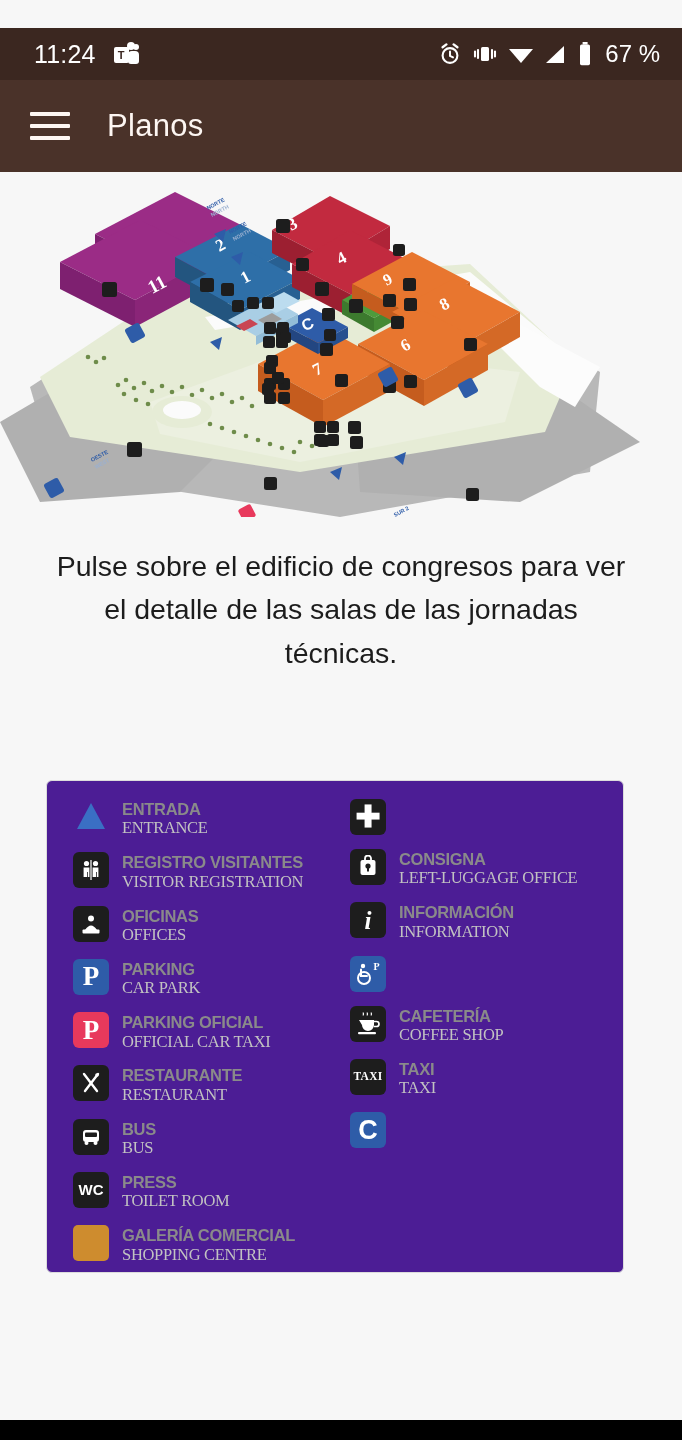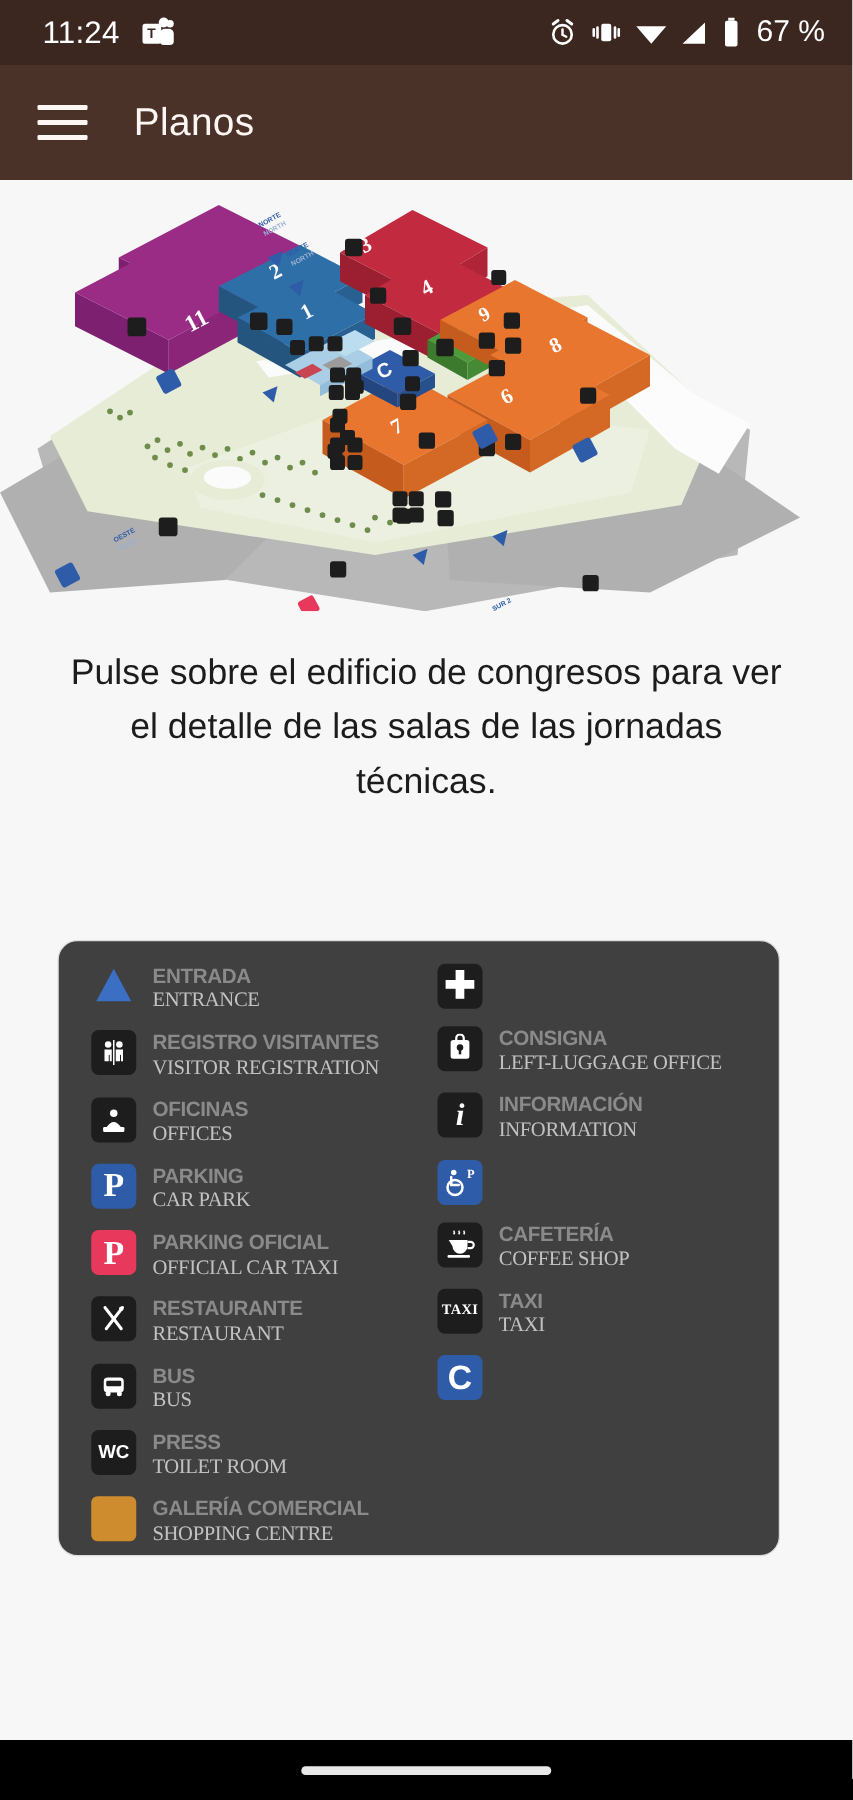--- a/index.html
+++ b/index.html
@@ -10,20 +10,21 @@
     overflow: hidden;
   }
   .phone { position: relative; width: 682px; height: 1440px; background: #f7f7f7; }
 
   
   .statusbar {
     height: 52px; background: #3B2720;
     display: flex; align-items: center;
     padding: 0 22px 0 34px;
     color: #fff;
+    margin-top: 28px;
   }
   .sb-time { font-size: 25px; font-weight: 500; letter-spacing: .2px; }
   .sb-left-icons { display: flex; align-items: center; gap: 10px; margin-left: 18px; }
   .sb-spacer { flex: 1; }
   .sb-right { display: flex; align-items: center; gap: 11px; }
   .sb-batt-text { font-size: 24px; font-weight: 500; margin-left: 2px; }
   .teams-ico { width: 26px; height: 24px; position: relative; }
   .teams-sq {
     position: absolute; left: 0; top: 5px; width: 15px; height: 16px;
     background: #fff; border-radius: 2px;
@@ -57,22 +58,22 @@
     font-size: 28.5px;
     line-height: 1.52;
     color: #1c1c1c;
     font-weight: 400;
   }
 
   
   .legend-card {
     position: absolute;
     left: 46px; top: 752px; width: 578px; height: 493px;
-    border: 1.5px solid #dcdcdc; border-radius: 16px;
-    background: #404040;
+    border: 1.5px solid #dcdcdc; border-radius: 6px;
+    background: #4c1d95;
     padding: 18px 16px 14px 26px;
     display: flex;
   }
   .legend-col { width: 50%; display: flex; flex-direction: column; }
   .legend-col.right { padding-left: 10px; }
   .leg-item { display: flex; align-items: flex-start; margin-bottom: 14px; }
   .leg-ico { width: 36px; min-width: 36px; height: 36px; margin-right: 13px; position: relative; }
   .leg-text { padding-top: 1px; }
   .leg-es { font-size: 16.5px; font-weight: 700; color: #8a8a8a; line-height: 1.12; letter-spacing: -0.3px; }
   .leg-en { font-size: 16.5px; font-weight: 400; color: #c2c2c2; line-height: 1.2; letter-spacing: -0.3px; font-family: Liberation Serif, serif; }

